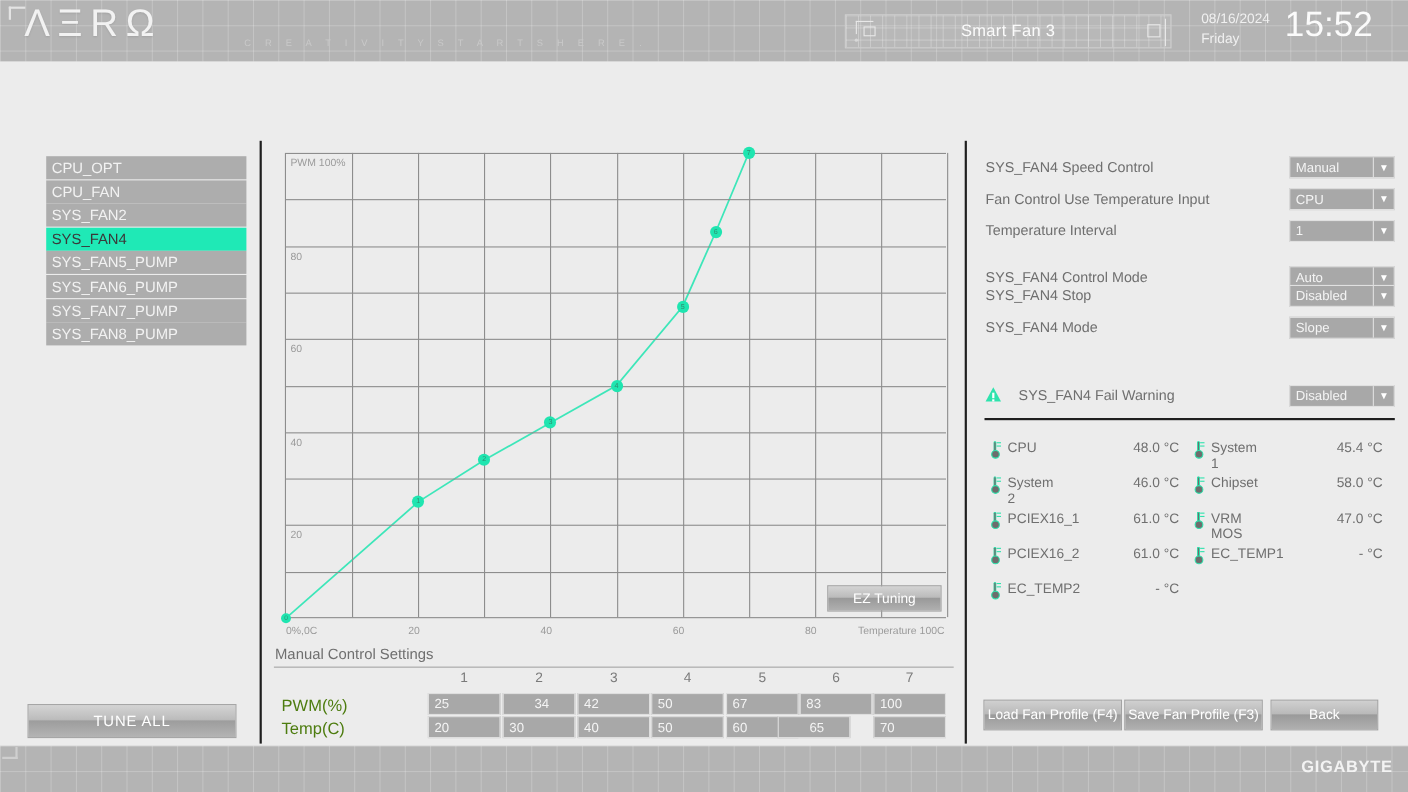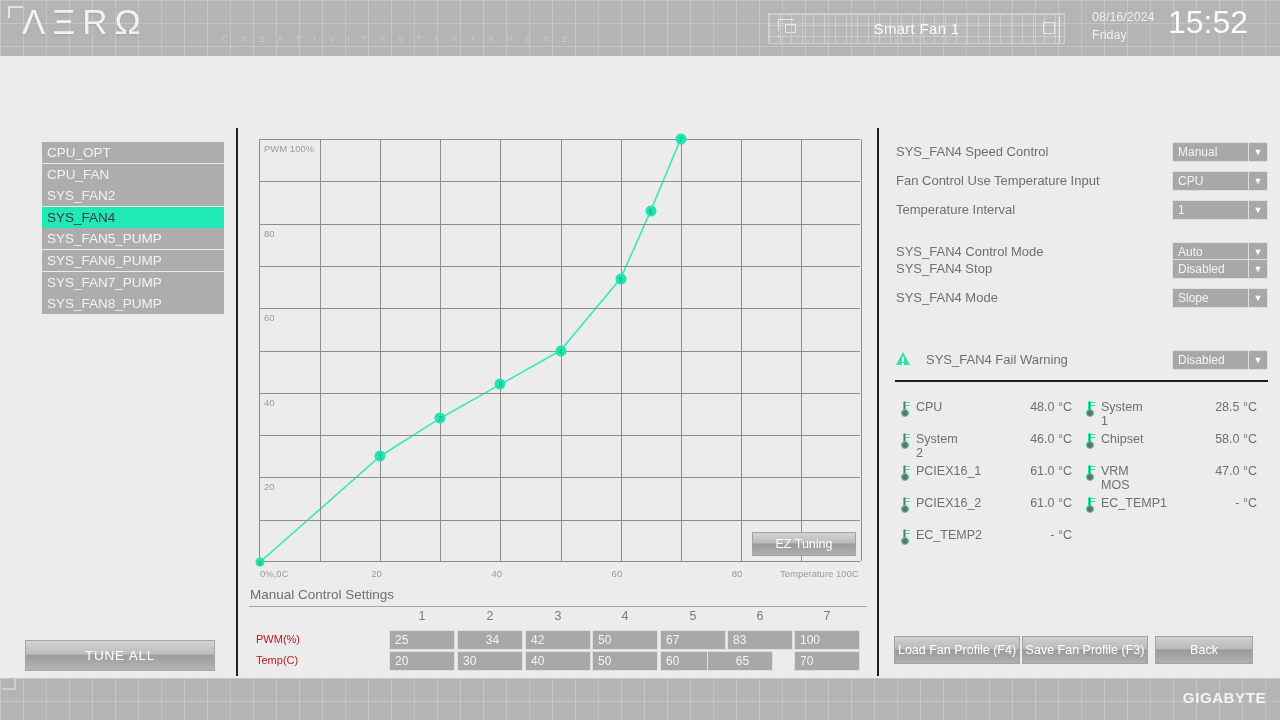--- a/index.html
+++ b/index.html
@@ -121,21 +121,21 @@
     position: absolute; left: 752px; top: 532px; width: 104px; height: 24px;
     background: linear-gradient(to bottom, #d4d4d4 0%, #bbbbbb 45%, #999999 50%, #b0b0b0 100%);
     border: 1px solid #a3a3a3; color: #ffffff; font-size: 12.5px;
     display: flex; align-items: center; justify-content: center; cursor: pointer;
   }
 
   
   .mcs-title { position: absolute; left: 250px; top: 587px; font-size: 13.5px; color: #6f6f6f; }
   .mcs-rule { position: absolute; left: 249px; top: 606px; width: 618px; height: 1px; background: #a5a5a5; }
   .mcs-colnum { position: absolute; top: 609px; font-size: 12.5px; color: #7a7a7a; text-align: center; width: 66px; }
-  .mcs-rowlab { position: absolute; left: 256px; font-size: 11px; color: #b91c1c; text-align: center; }
+  .mcs-rowlab { position: absolute; left: 256px; font-size: 15px; color: #4d7c0f; text-align: center; }
   .mcs-cell {
     position: absolute; width: 66px; height: 20px; background: #a8a8a8;
     border: 1px solid #dedede; color: #f4f4f4; font-size: 12px; line-height: 18px; padding-left: 5px;
     cursor: pointer;
   }
 
   
   .setting-row { position: absolute; left: 896px; width: 372px; height: 22px; }
   .setting-label { position: absolute; left: 0; top: 2px; font-size: 13px; color: #6f6f6f; }
   .dropdown {
@@ -198,21 +198,21 @@
     <div class="hdr-corner"></div>
     <div class="aero-logo">ΛΞRΩ</div>
     <div class="aero-tag">C R E A T I V I T Y    S T A R T S    H E R E .</div>
 
     <div class="title-plate">
       <div class="tp-deco-l"></div>
       <div class="tp-deco-l2"></div>
       <div class="tp-dot"></div>
       <div class="tp-deco-r"></div>
       <div class="tp-deco-r2"></div>
-      <div class="tp-text">Smart Fan 1</div>
+      <div class="tp-text">Smart Fan 3</div>
     </div>
 
     <div class="clock-date">08/16/2024</div>
     <div class="clock-day">Friday</div>
     <div class="clock-time">15:52</div>
   </div>
 
   <div class="status-strip">
     <div class="stat-item" style="left:258px; top:90px;">
       <div class="thermo">
@@ -410,21 +410,21 @@
         <div class="temp-val" style="left: 96px;">48.0 °C</div>
       </div>
       <div class="temp-entry" style="left: 1085px; top: 399px;">
         <div class="tiny-thermo">
           <div class="tt-stem"></div>
           <div class="tt-bulb"></div>
           <div class="tt-tick" style="top:1px;"></div>
           <div class="tt-tick" style="top:4px;"></div>
         </div>
         <div class="temp-name">System 1</div>
-        <div class="temp-val" style="left: 96px;">28.5 °C</div>
+        <div class="temp-val" style="left: 96px;">45.4 °C</div>
       </div>
       <div class="temp-entry" style="left: 900px; top: 431px;">
         <div class="tiny-thermo">
           <div class="tt-stem"></div>
           <div class="tt-bulb"></div>
           <div class="tt-tick" style="top:1px;"></div>
           <div class="tt-tick" style="top:4px;"></div>
         </div>
         <div class="temp-name">System 2</div>
         <div class="temp-val" style="left: 96px;">46.0 °C</div>

